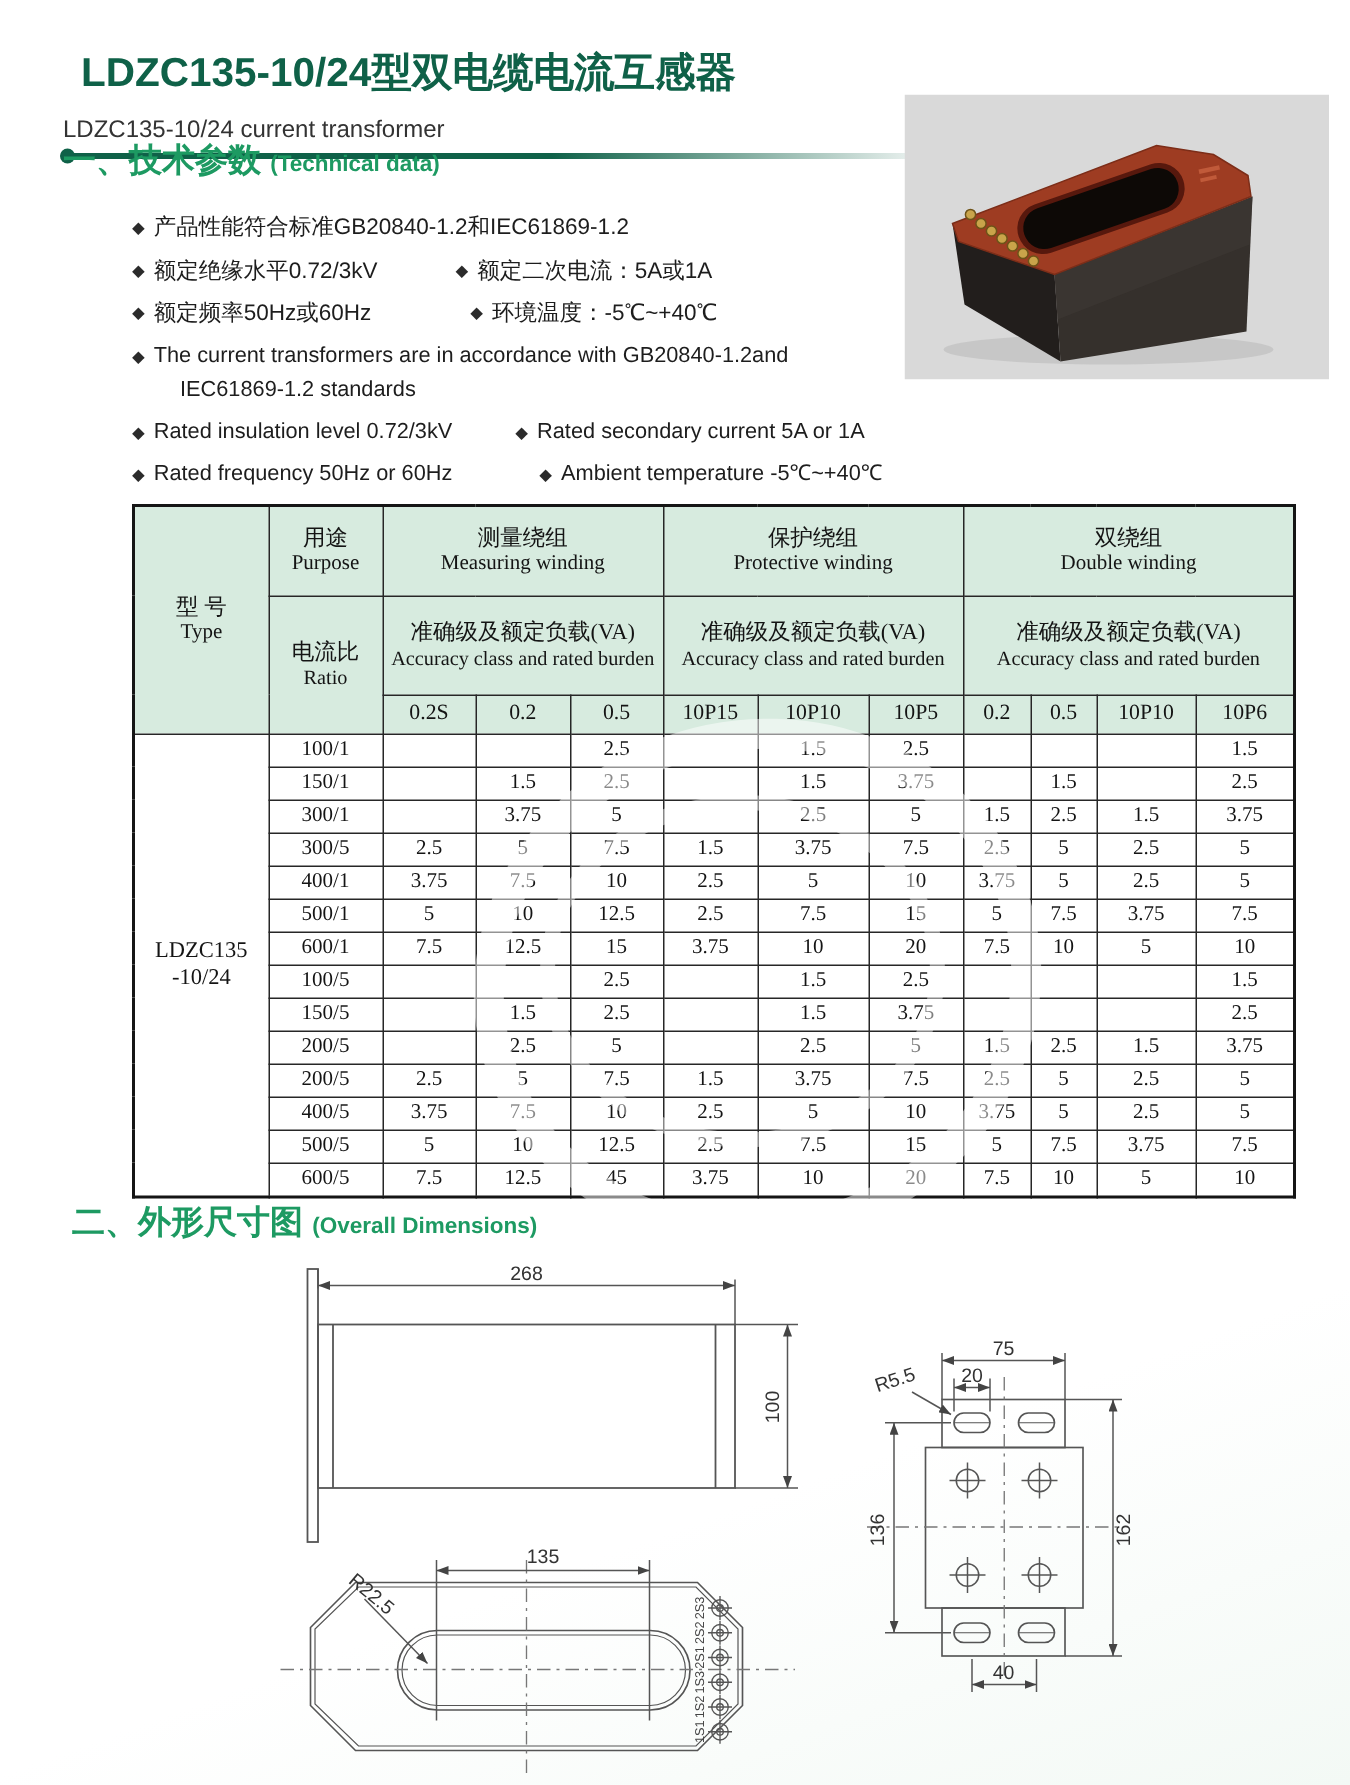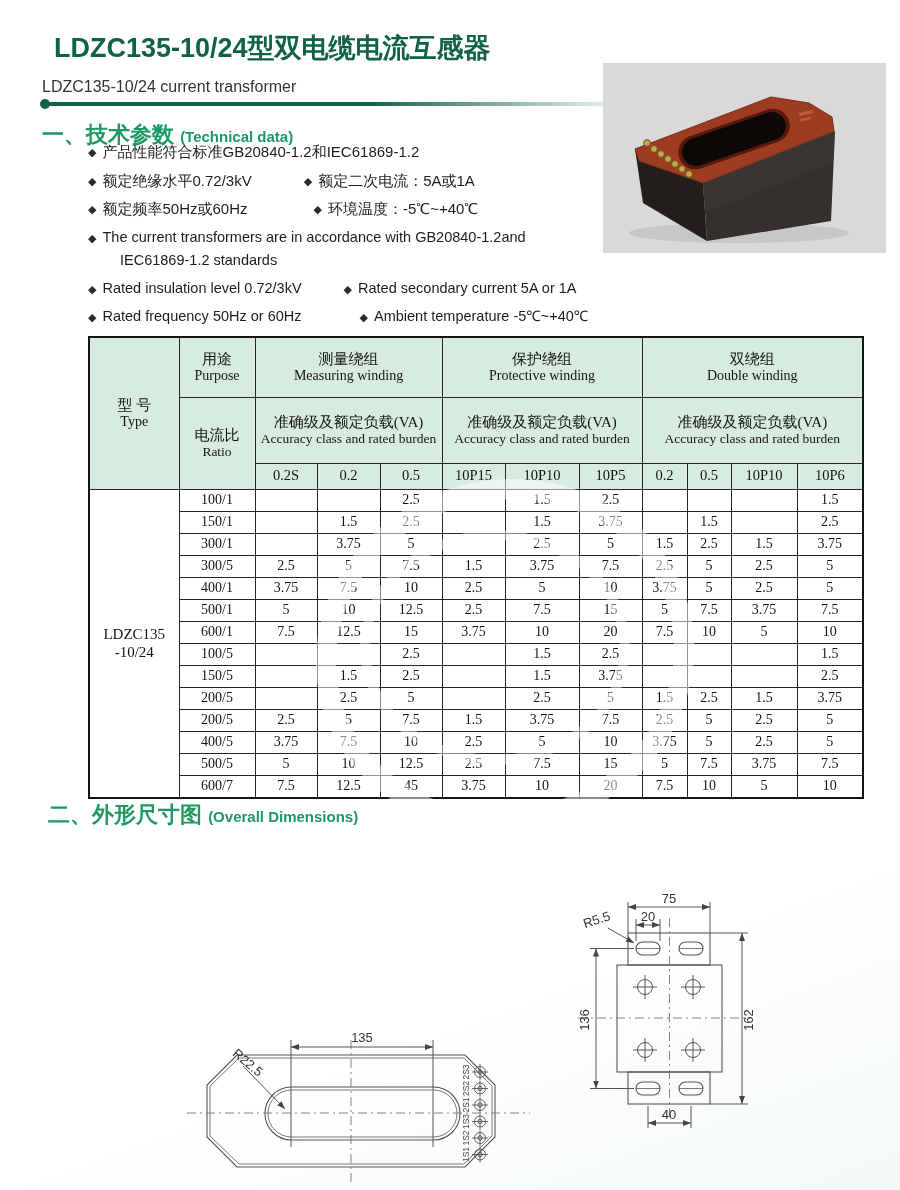--- a/index.html
+++ b/index.html
@@ -84,21 +84,21 @@
         <circle cx="65" cy="96" r="3.4"></circle>
           <circle cx="72" cy="101" r="3.4"></circle>
           <circle cx="79" cy="106" r="3.4"></circle>
         <circle cx="86" cy="111" r="3.4"></circle>
       </g>
       <rect x="196" y="50" width="14" height="3" fill="#c05a3a" transform="rotate(-12 196 50)"></rect>
       <rect x="197" y="56" width="11" height="2.5" fill="#c05a3a" transform="rotate(-12 197 56)"></rect>
     </svg>
   </div>
 
-  <div class="sec-h" style="left:42px;top:120px;">
+  <div class="sec-h" style="left:42px;top:92px;">
     <span>一、技术参数</span>
     <span class="en">(Technical data)</span>
   </div>
 
   <div class="bullets">
     <div class="brow">
       <div class="bitem">
           <span class="diamond">◆</span>
         <span>产品性能符合标准GB20840-1.2和IEC61869-1.2</span>
         </div>
@@ -394,21 +394,21 @@
             <td>12.5</td>
             <td>2.5</td>
             <td>7.5</td>
             <td>15</td>
             <td>5</td>
             <td>7.5</td>
             <td>3.75</td>
             <td>7.5</td>
           </tr>
           <tr class="data-row">
-            <td>600/7</td>
+            <td>600/5</td>
             <td>7.5</td>
             <td>12.5</td>
             <td>45</td>
             <td>3.75</td>
             <td>10</td>
             <td>20</td>
             <td>7.5</td>
             <td>10</td>
             <td>5</td>
             <td>10</td>
@@ -428,20 +428,40 @@
     <defs>
       <marker id="arrE" markerWidth="9" markerHeight="6" refX="8" refY="3" orient="auto">
           <path d="M0,0 L8,3 L0,6 z" fill="#444"></path>
         </marker>
       <marker id="arrS" markerWidth="9" markerHeight="6" refX="0" refY="3" orient="auto">
           <path d="M8,0 L0,3 L8,6 z" fill="#444"></path>
         </marker>
     </defs>
   </svg>
 
+  <div class="drw" style="left:185px;top:843px;">
+    <svg width="360" height="195" viewBox="0 0 360 195">
+      <g stroke="#555" stroke-width="1.2" fill="none">
+        <rect x="20" y="3" width="7" height="182"></rect>
+        <rect x="27" y="40" width="278" height="109"></rect>
+        <line x1="37" y1="40" x2="37" y2="149"></line>
+        <line x1="292" y1="40" x2="292" y2="149"></line>
+      </g>
+      <g stroke="#555" stroke-width="1">
+        <line x1="27" y1="3" x2="27" y2="16"></line>
+        <line x1="305" y1="10" x2="305" y2="40"></line>
+        <line x1="27" y1="14" x2="305" y2="14" marker-start="url(#arrS)" marker-end="url(#arrE)"></line>
+        <line x1="305" y1="40" x2="347" y2="40"></line>
+        <line x1="305" y1="149" x2="347" y2="149"></line>
+        <line x1="340" y1="40" x2="340" y2="149" marker-start="url(#arrS)" marker-end="url(#arrE)"></line>
+      </g>
+      <text class="dim" x="166" y="10" text-anchor="middle">268</text>
+      <text class="dim" x="334" y="95" text-anchor="middle" transform="rotate(-90 334 95)">100</text>
+    </svg>
+  </div>
 
   <div class="drw" style="left:185px;top:1022px;">
     <svg width="360" height="168" viewBox="0 0 360 168">
       <g stroke="#555" stroke-width="1.1" fill="none">
         <polygon points="52,33 280,33 310,63 310,115 280,145 52,145 22,115 22,63"></polygon>
         <polygon points="54,36 279,36 307,64 307,114 279,142 54,142 25,114 25,64" stroke-width="0.8"></polygon>
         <rect x="80" y="65" width="195" height="53" rx="26.5"></rect>
         <rect x="83" y="68" width="189" height="47" rx="23.5" stroke-width="0.8"></rect>
       </g>
       <g stroke="#777" stroke-width="0.9" stroke-dasharray="9,4,2,4" fill="none">

